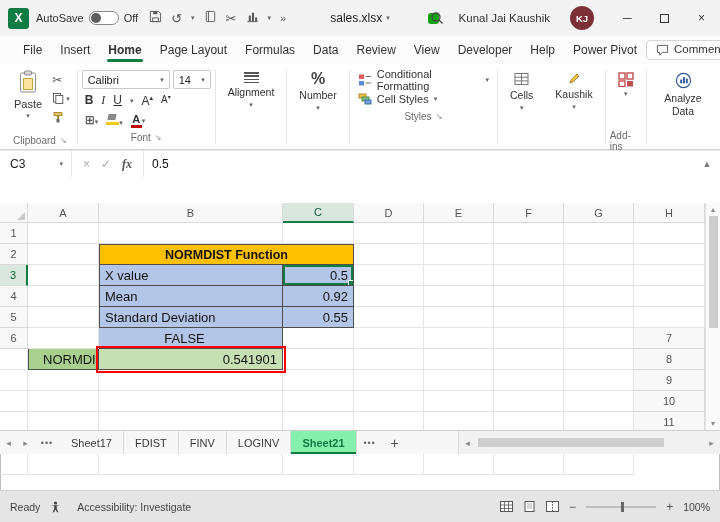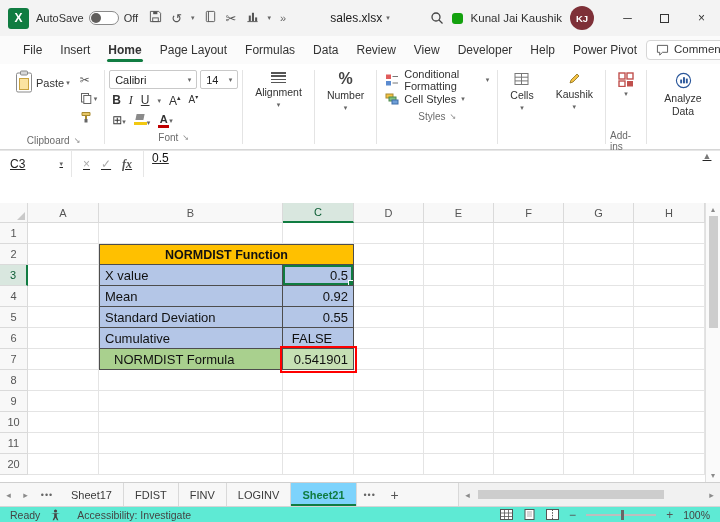--- a/index.html
+++ b/index.html
@@ -21,21 +21,21 @@
   .autosave{display:flex;align-items:center;gap:5px;font-size:11px;color:#333;}
   .switch{width:30px;height:14px;border-radius:7px;background:#fff;border:1px solid #8a8a8a;
           position:relative;display:inline-block;}
   .knob{position:absolute;left:1px;top:1px;width:10px;height:10px;border-radius:50%;background:#605E5C;}
   .qat{display:flex;align-items:center;gap:9px;color:#555;font-size:13px;margin-left:4px;}
   .arr{font-size:7px;color:#666;}
   .chev2{color:#666;font-size:11px;}
   .tcenter{position:absolute;left:50%;transform:translateX(-50%);display:flex;align-items:center;
            gap:4px;font-size:12px;color:#1a1a1a;}
   .tsearch{position:absolute;left:430px;top:11px;line-height:0;}
-  .tuser{margin-left:auto;display:flex;align-items:center;gap:8px;font-size:11.5px;color:#333;}
+  .tuser{margin-left:auto;display:flex;align-items:center;gap:20px;font-size:11.5px;color:#333;}
   .presence{width:11px;height:11px;border-radius:3px;background:#13A10E;flex:none;}
   .avatar{width:24px;height:24px;border-radius:50%;background:var(--avatar-bg);color:#fff;
           font-size:9.5px;font-weight:bold;display:flex;align-items:center;justify-content:center;}
   .winbtns{display:flex;align-items:stretch;height:100%;margin-left:8px;}
   .winbtn{width:37px;display:flex;align-items:center;justify-content:center;font-size:12px;color:#333;}
   .maxico{width:9px;height:9px;border:1px solid #333;display:inline-block;}
 
   
   .menubar{height:28px;flex:none;background:#FBFBFB;display:flex;align-items:center;
            padding:0 10px 0 14px;}
@@ -48,21 +48,21 @@
 
   
   .ribbon{height:86px;flex:none;background:#fff;border-bottom:1px solid #D6D6D6;display:flex;
           align-items:stretch;padding:3px 2px 0 4px;}
   .rgroup{display:flex;flex-direction:column;padding:0 3px;}
   .gbody{flex:1;display:flex;align-items:flex-start;}
   .glabel{height:17px;font-size:10px;color:#6a6a6a;display:flex;align-items:center;
           justify-content:center;gap:4px;}
   .launcher{font-size:8px;color:#8a8a8a;}
   .rdiv{width:1px;background:#E4E4E4;margin:3px 1px 5px;flex:none;}
-  .bigbtn{display:flex;align-items:center;gap:2px;padding:3px 7px 0;
+  .bigbtn{display:flex;flex-direction:column;align-items:center;gap:2px;padding:3px 7px 0;
           font-size:11px;color:#333;}
   .smallcol{display:flex;flex-direction:column;gap:4px;padding:5px 3px 0;}
   .sico{font-size:12px;color:#555;display:flex;align-items:center;gap:2px;height:15px;line-height:0;}
   .fontgrid{display:flex;flex-direction:column;gap:2px;padding-top:3px;}
   .combo{display:flex;align-items:center;justify-content:space-between;border:1px solid #C9C9C9;
          border-radius:2px;background:#fff;height:19px;padding:0 5px;font-size:11px;color:#222;}
   .fontrow{display:flex;align-items:center;gap:8px;padding:0 3px;height:18px;font-size:12px;color:#333;}
   .fontrow span{line-height:1;}
   .stylecol{display:flex;flex-direction:column;padding-top:3px;}
   .stylerow{display:flex;align-items:center;gap:5px;font-size:11px;color:#333;height:19px;padding:0 4px;}
@@ -71,21 +71,21 @@
   .alignico{width:15px;height:11px;
             background:repeating-linear-gradient(to bottom,#555 0 1.5px,transparent 1.5px 3.4px);}
   .pcticon{font-size:16px;font-weight:bold;color:#444;line-height:14px;}
   .fillico{display:inline-block;width:13px;height:12px;border-bottom:3px solid #F2C811;position:relative;}
   .fillico::before{content:"";position:absolute;left:2px;top:1px;width:8px;height:6px;background:#8a8a8a;
                    transform:skewX(-12deg);}
   .fontcolorico{display:inline-block;min-width:11px;text-align:center;font-size:11px;font-weight:bold;
                 color:#333;border-bottom:3px solid #C00000;line-height:11px;}
 
   
-  .fbar{height:27px;flex:none;background:#fff;display:flex;align-items:flex-start;border-top:1px solid #E6E6E6;text-decoration:underline;}
+  .fbar{height:27px;flex:none;background:#fff;display:flex;align-items:center;border-top:1px solid #E6E6E6;}
   .namebox{width:72px;height:100%;display:flex;align-items:center;justify-content:space-between;
            padding:0 8px 0 10px;font-size:12px;color:#222;border-right:1px solid #E6E6E6;}
   .fbtns{display:flex;align-items:center;gap:11px;padding:0 11px;color:#ABABAB;font-size:12px;
          border-right:1px solid #E6E6E6;height:100%;}
   .fx{font-style:italic;font-family:"Liberation Serif",serif;color:#555;font-weight:bold;}
   .finput{flex:1;font-size:12px;padding-left:8px;color:#111;}
   .fcollapse{width:26px;color:#777;font-size:9px;text-align:center;}
   .gapband{height:26px;flex:none;background:#fff;}
 
   
@@ -123,31 +123,31 @@
   .vthumb{width:9px;height:112px;background:#CDCDCD;flex:none;}
   .vfill{flex:1;}
 
   
   .tabbar{height:24px;flex:none;background:#F7F7F7;border-top:1px solid #CFCFCF;display:flex;
           align-items:stretch;font-size:11px;color:#444;}
   .tnav{width:17px;display:flex;align-items:center;justify-content:center;color:#8a8a8a;font-size:9px;}
   .tdots{width:26px;display:flex;align-items:center;justify-content:center;color:#666;font-size:9px;
          letter-spacing:1px;}
   .stab{display:flex;align-items:center;padding:0 11px;border-right:1px solid #D9D9D9;color:#3a3a3a;}
-  .stab.active{background:#7dd3fc;color:var(--excel-green);font-weight:bold;
+  .stab.active{background:#86efac;color:var(--excel-green);font-weight:bold;
                box-shadow:inset 0 -2px 0 var(--excel-green);}
   .addtab{width:24px;display:flex;align-items:center;justify-content:center;font-size:14px;color:#555;}
   .hscroll{margin-left:auto;width:262px;display:flex;align-items:center;background:#F1F1F1;
            border-left:1px solid #D9D9D9;}
   .hthumb{height:9px;width:186px;background:#CDCDCD;margin-left:2px;}
   .htrack{flex:1;}
 
   
-  .statusbar{height:16px;flex:none;background:#5eead4;border-top:1px solid #D5D5D5;display:flex;
-             align-items:center;font-size:10.5px;color:#444;padding:0 10px;gap:10px;}
+  .statusbar{height:32px;flex:none;background:#e5e5e5;border-top:1px solid #D5D5D5;display:flex;
+             align-items:center;font-size:10.5px;color:#444;padding:0 10px;gap:10px;margin-top:36px;}
   .accwrap{display:flex;align-items:center;gap:16px;}
   .sright{margin-left:auto;display:flex;align-items:center;gap:10px;}
   .viewico{display:flex;align-items:center;line-height:0;}
   .zoomtrack{width:70px;height:2px;background:#BDBDBD;position:relative;display:inline-block;}
   .zoomthumb{position:absolute;left:50%;top:-4px;width:3px;height:10px;background:#666;}
   .zoombtn{font-size:12px;color:#555;}
 </style>
 </head>
 <body>
 
@@ -495,21 +495,20 @@
       <div class="c lb">Standard Deviation</div>
       <div class="c vl">0.55</div>
       <div class="c"></div>
         <div class="c"></div>
         <div class="c"></div>
         <div class="c"></div>
         <div class="c"></div>
 
       <div class="rh">6</div>
       <div class="c"></div>
-      <div class="c lb">Cumulative</div>
       <div class="c vl ctr">FALSE</div>
       <div class="c"></div>
         <div class="c"></div>
         <div class="c"></div>
         <div class="c"></div>
         <div class="c"></div>
 
       <div class="rh">7</div>
       <div class="c"></div>
       <div class="c gl">NORMDIST Formula</div>

